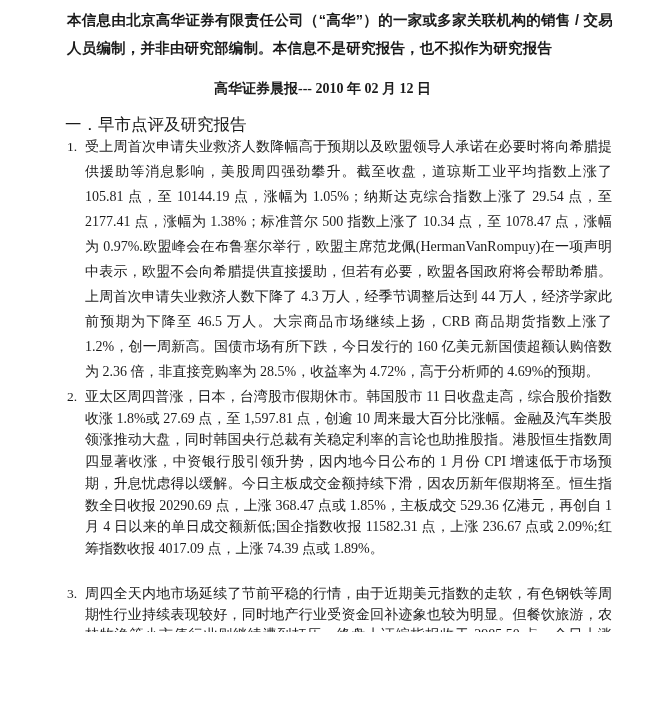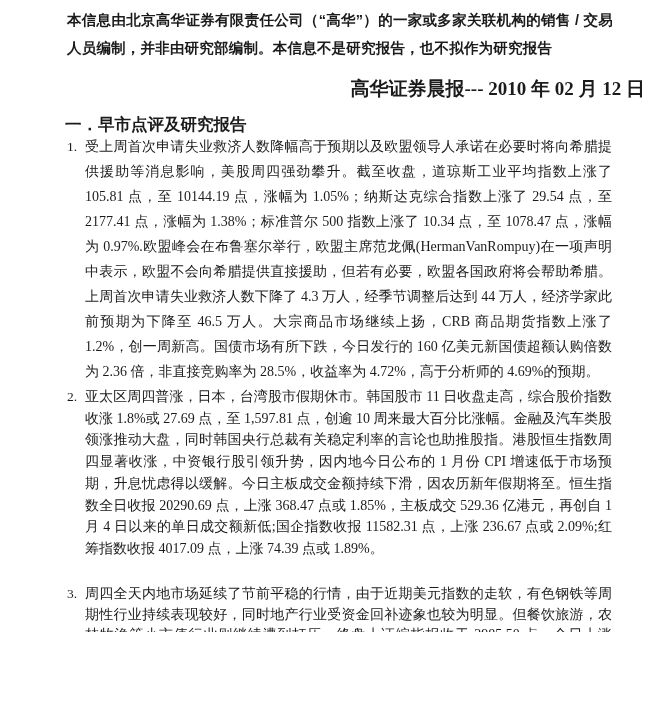--- a/index.html
+++ b/index.html
@@ -22,31 +22,31 @@
     font-size: 14.5px;
     line-height: 28px;
     text-align: justify;
     letter-spacing: 0.2px;
   }
   .doc-title {
     position: absolute;
     left: 0;
     top: 76px;
     width: 645px;
-    text-align: right;
+    text-align: center;
     font-weight: bold;
-    font-size: 19px;
+    font-size: 14px;
     line-height: 26px;
   }
   .section-heading {
     position: absolute;
     left: 65px;
     top: 112px;
     width: 548px;
-    font-weight: bold;
+    font-weight: normal;
     font-size: 16.5px;
     line-height: 24px;
     font-family: "Liberation Sans", "DejaVu Sans", sans-serif;
   }
   .news-item {
     position: absolute;
     left: 65px;
     width: 548px;
     font-size: 14px;
   }

